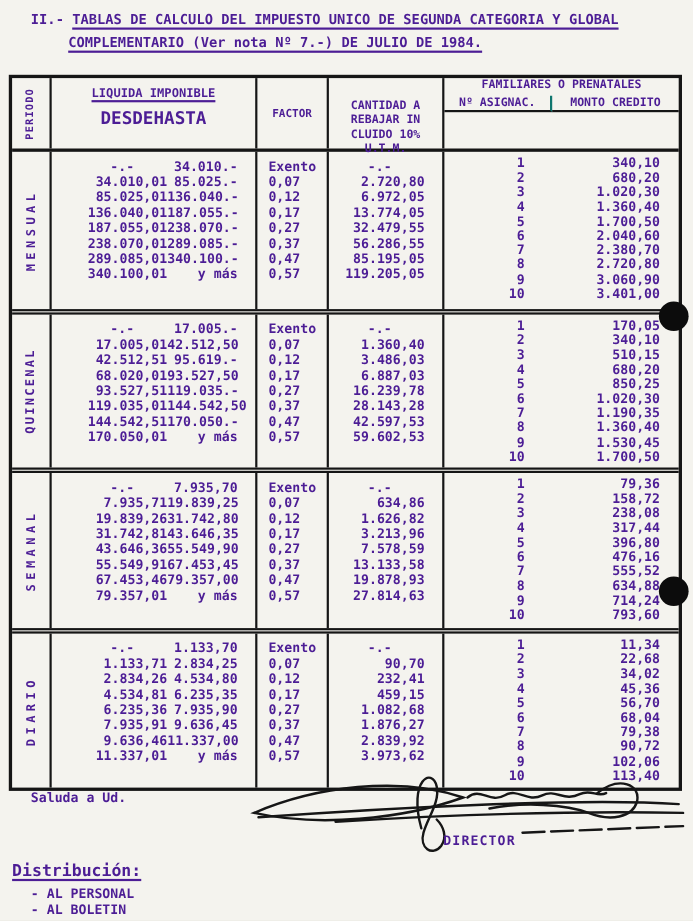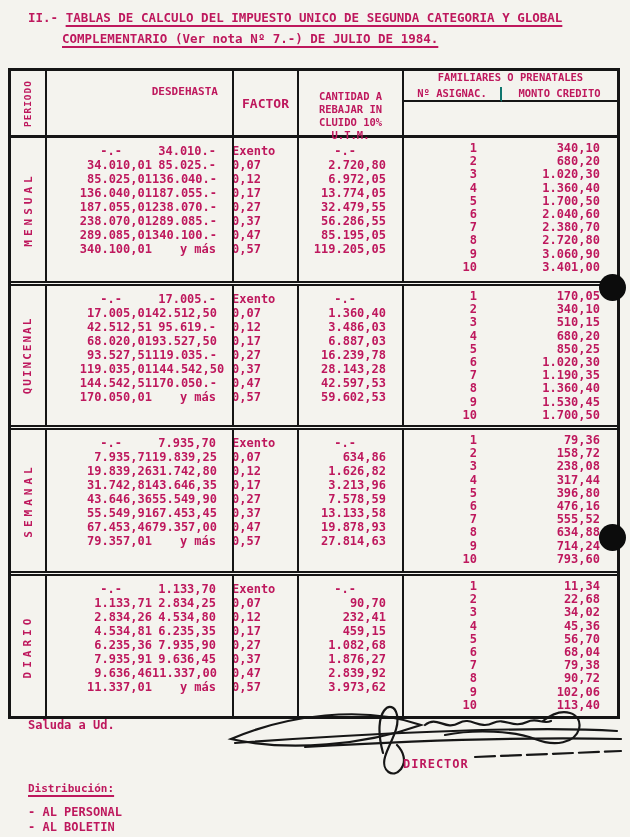--- a/index.html
+++ b/index.html
@@ -1,17 +1,17 @@
 <!DOCTYPE html>
 <html><head>
 <meta charset="utf-8">
 <style>
   html,body{margin:0;padding:0;background:#e8e7e2;}
   .page{position:relative;width:630px;height:837px;background:#f4f3ee;overflow:hidden;
-        font-family:"DejaVu Sans Mono","Liberation Mono",monospace;color:#be185d;}
+        font-family:"DejaVu Sans Mono","Liberation Mono",monospace;color:#4c1d95;}
   .page::before{content:"· ···· · ·· ·";position:absolute;top:-6px;left:34px;font-size:9px;
         letter-spacing:4px;color:#444;}
   .u{text-decoration:underline;text-decoration-thickness:1.5px;text-underline-offset:3px;}
 
   
   .title{position:absolute;left:28px;top:7px;font-size:12.5px;font-weight:700;line-height:21px;white-space:nowrap;}
   .title .l2{margin-left:34px;}
 
   
   .ttable{position:absolute;left:8px;top:68px;width:612px;box-sizing:border-box;
@@ -19,78 +19,79 @@
   .thead{display:flex;height:64px;border-bottom:3px solid #151515;}
   .pcol{width:34px;flex:0 0 34px;border-right:2px solid #151515;display:flex;
         align-items:center;justify-content:center;overflow:hidden;}
   .vtext{transform:rotate(-90deg);white-space:nowrap;font-weight:700;}
   .thead .vtext{font-size:9.5px;letter-spacing:1px;}
   .hbody{position:relative;width:355px;flex:0 0 355px;display:flex;}
   .hcred{flex:1;border-left:2px solid #151515;text-align:center;}
   .vline{position:absolute;top:0;bottom:0;width:2px;background:#151515;}
   .v1{left:185px;} .v2{left:250px;}
   .h-monto{width:185px;text-align:center;font-size:11px;font-weight:700;padding-top:7px;box-sizing:border-box;}
-  .h-monto .dh{display:flex;justify-content:flex-end;padding:0 14px;margin-top:7px;font-size:11px;}
+  .h-monto .dh{display:flex;justify-content:center;padding:0 14px;margin-top:7px;font-size:16px;}
   .h-factor{width:67px;display:flex;align-items:center;justify-content:center;
-            font-size:13px;font-weight:700;}
+            font-size:10px;font-weight:700;}
   .h-cant{flex:1;text-align:center;font-size:10.5px;font-weight:700;line-height:13px;padding-top:19px;}
   .h-cred-l{font-size:10.5px;font-weight:700;line-height:13px;padding-top:6px;}
   .h-sub{display:flex;margin-top:3px;font-size:10.5px;font-weight:700;}
   .h-sub > div{height:15px;line-height:13px;border-bottom:2px solid #151515;box-sizing:border-box;}
   .h-sub .sl{width:46%;border-right:2px solid #0f766e;}
   .h-sub .sr{width:54%;}
 
   
   .block{display:flex;box-sizing:border-box;}
   .block + .block{border-top:5px double #151515;}
   .block .vtext{font-size:11px;letter-spacing:4px;}
   .lbody{position:relative;width:355px;flex:0 0 355px;padding-top:6px;box-sizing:border-box;}
   .rbody{flex:1;border-left:2px solid #151515;padding-top:4px;box-sizing:border-box;}
   .trow{display:flex;height:14px;font-size:12px;font-weight:700;line-height:14px;white-space:nowrap;}
   .c-desde{width:105px;text-align:right;}
   .c-hasta{width:80px;text-align:right;padding-right:16px;box-sizing:border-box;}
-  .c-factor{width:67px;box-sizing:border-box;}
+  .c-factor{width:67px;padding-left:12px;box-sizing:border-box;}
   .c-cant{flex:1;text-align:right;padding-right:16px;box-sizing:border-box;}
   .lbody .trow:nth-of-type(1) .c-desde{padding-right:30px;box-sizing:border-box;}
   .lbody .trow:nth-of-type(1) .c-cant{padding-right:46px;}
   .crow{display:flex;height:13.2px;font-size:12px;font-weight:700;line-height:13.2px;white-space:nowrap;}
   .c-n{width:73px;text-align:right;}
   .c-m{flex:1;text-align:right;padding-right:17px;box-sizing:border-box;}
 
   
   .punch{position:absolute;width:27px;height:27px;border-radius:50%;background:#0c0c0c;z-index:5;}
   .punch1{left:599px;top:274px;}
   .punch2{left:599px;top:524px;}
 
   
   .saluda{position:absolute;left:28px;top:718px;font-size:12px;font-weight:700;}
   .sig{position:absolute;left:225px;top:695px;width:400px;height:92px;}
   .sig svg{width:100%;height:100%;}
   .director{position:absolute;left:403px;top:757px;font-size:12px;font-weight:700;letter-spacing:1px;}
-  .distrib{position:absolute;left:28px;top:782px;font-size:11px;font-weight:700;}
+  .distrib{position:absolute;left:11px;top:782px;font-size:15px;font-weight:700;}
   .ditems{position:absolute;left:28px;top:805px;font-size:12px;font-weight:700;line-height:15px;}
 </style>
 </head>
 <body>
 
 <div class="page">
 
   <div class="title">
     <div class="l1"><span>II.-</span> <span class="u">TABLAS DE CALCULO DEL IMPUESTO UNICO DE SEGUNDA CATEGORIA Y GLOBAL</span></div>
     <div class="l2"><span class="u">COMPLEMENTARIO (Ver nota Nº 7.-) DE JULIO DE 1984.</span></div>
   </div>
 
   <div class="ttable">
 
     <div class="thead">
       <div class="pcol">
         <div class="vtext">PERIODO</div>
       </div>
       <div class="hbody">
         <div class="h-monto">
+          <div class="u">LIQUIDA IMPONIBLE</div>
           <div class="dh">
             <span>DESDE</span>
             <span>HASTA</span>
           </div>
         </div>
         <div class="h-factor">FACTOR</div>
         <div class="h-cant">
           <div>CANTIDAD A</div>
           <div>REBAJAR IN</div>
           <div>CLUIDO 10%</div>

